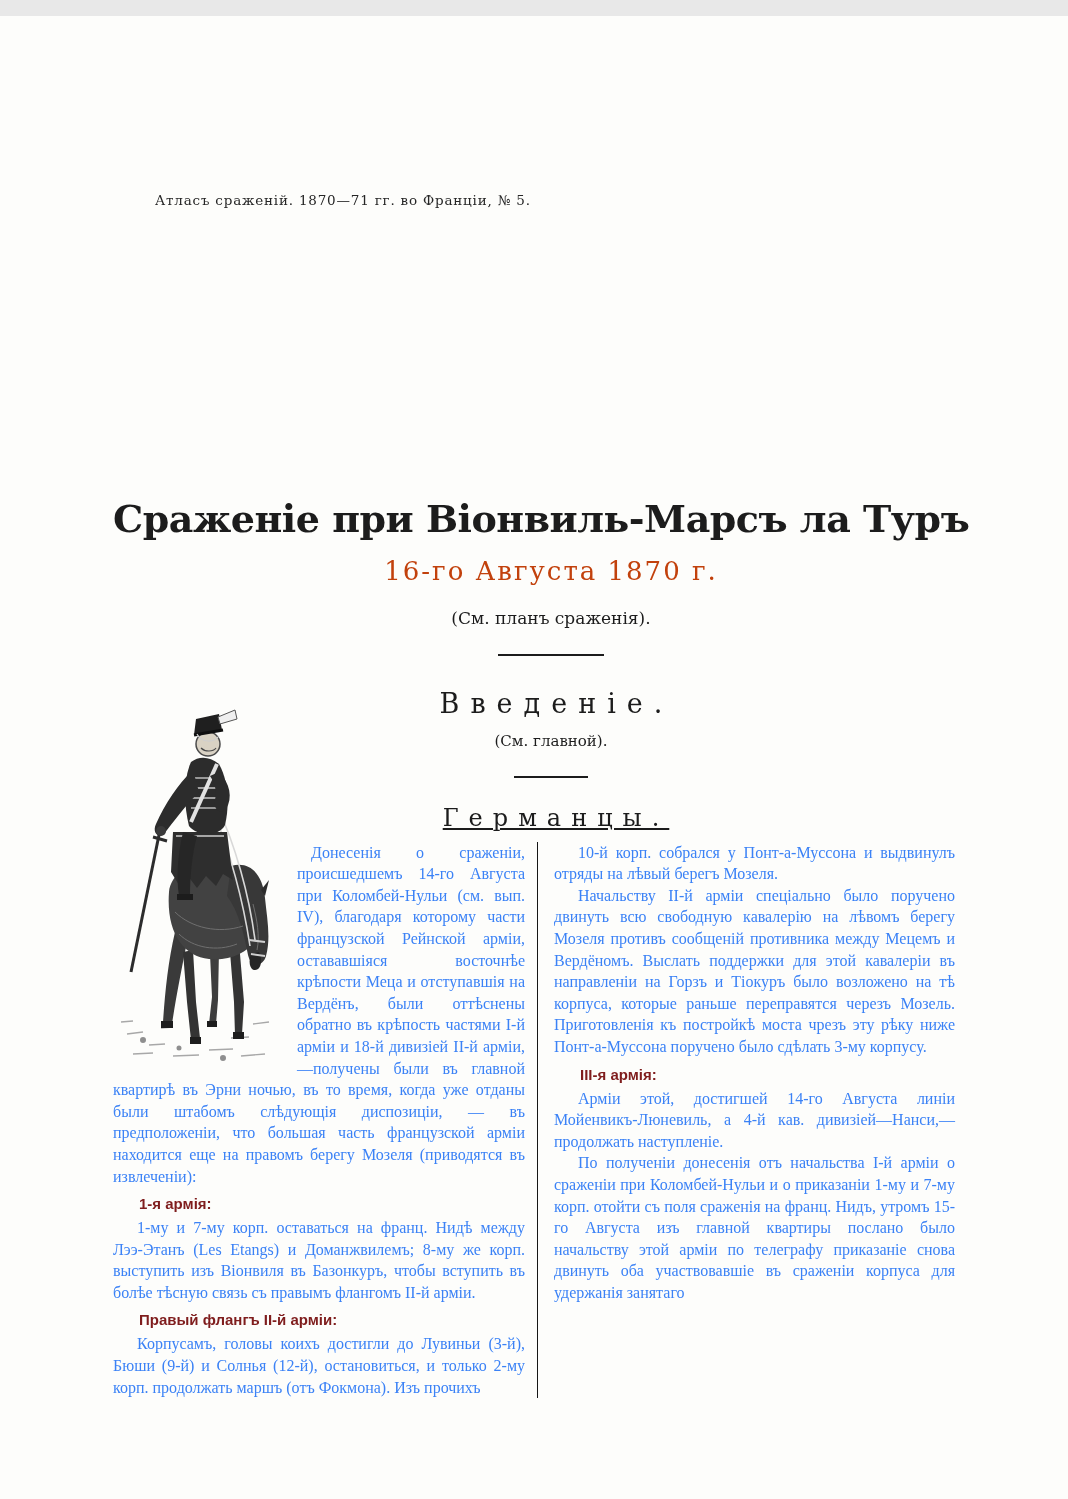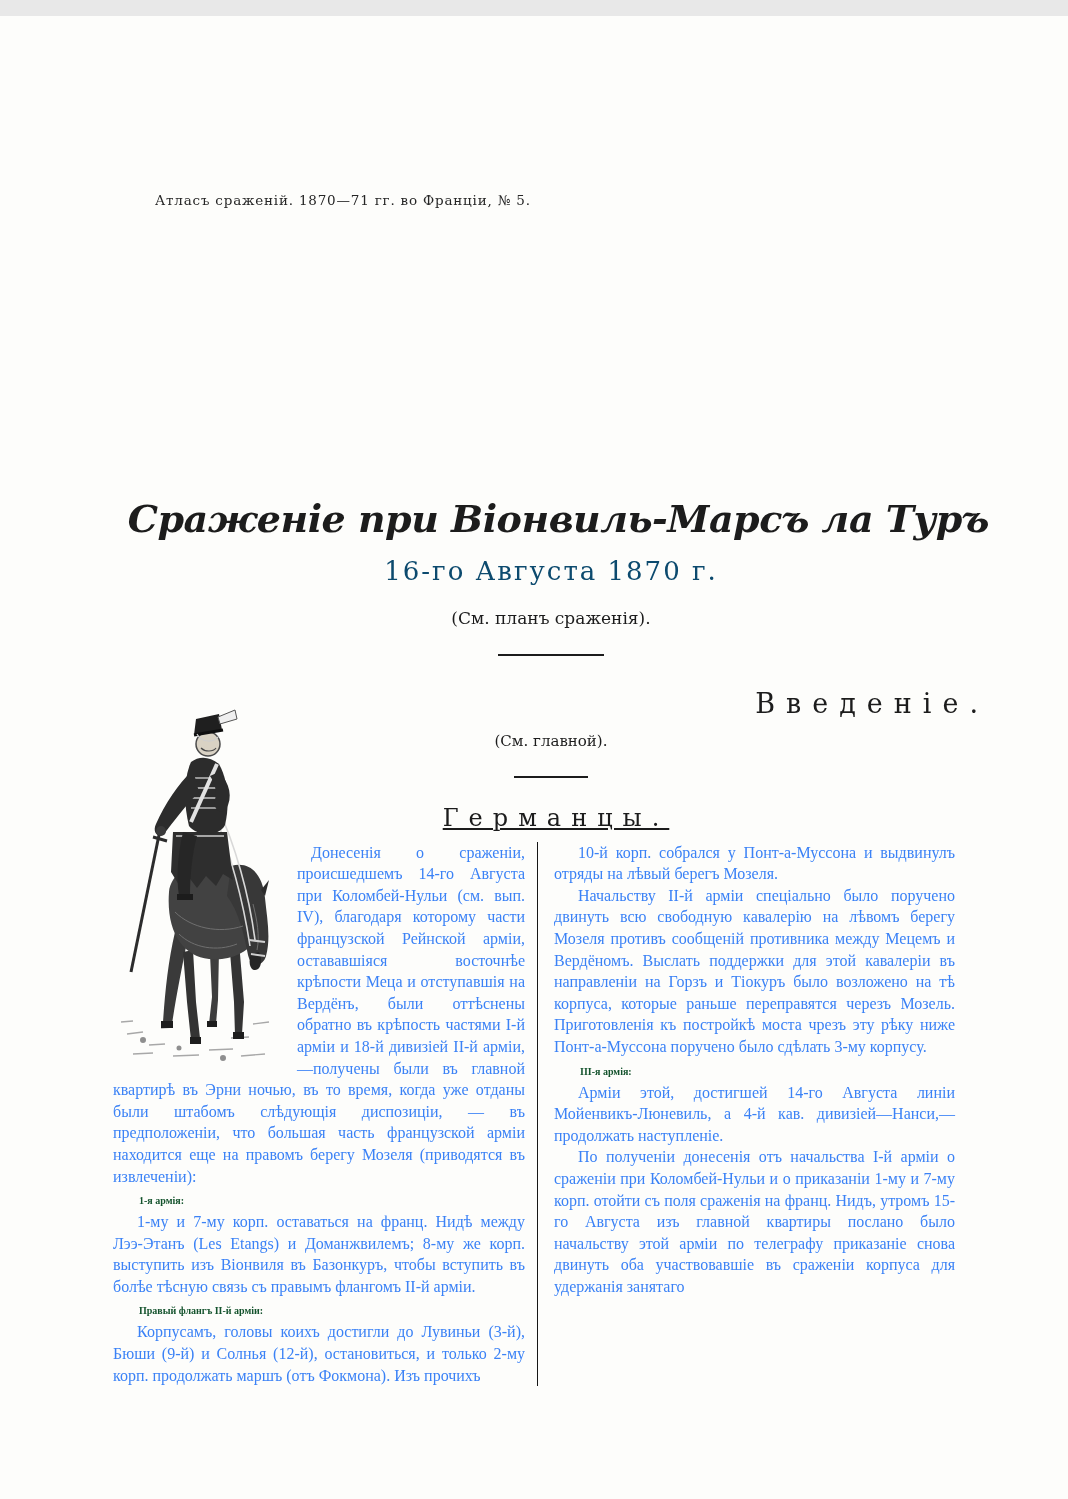--- a/index.html
+++ b/index.html
@@ -15,45 +15,44 @@
     overflow:hidden;
   }
   .header-note {
     font-size:13.5px;
     letter-spacing:0.8px;
     color:#262626;
     margin-left:42px;
   }
   .title {
     margin:288px 0 0 0;
-    text-align:right;
+    text-align:left;
     font-size:38px;
     font-weight:700;
     letter-spacing:-0.5px;
     line-height:1.2;
-    font-style:italic;
   }
   .subtitle {
     margin-top:14px;
     text-align:center;
     font-size:26px;
     letter-spacing:2px;
-    color:#0c4a6e;
+    color:#c2410c;
   }
   .note { margin-top:22px; text-align:center; font-size:17px; }
   .note-small { margin-top:13px; text-align:center; font-size:15px; }
   .divider {
     width:106px; height:2px;
     background:#1c1c1c;
     margin:26px auto 0 auto;
   }
   .divider.short { width:74px; }
   .section-heading {
     margin:32px 0 0 0;
-    text-align:right;
+    text-align:center;
     font-size:27px;
     font-weight:400;
     letter-spacing:11px;
     text-indent:11px;
   }
   .sub-heading {
     margin:26px 0 0 0;
     text-align:center;
     font-size:24px;
     font-weight:400;
@@ -75,24 +74,24 @@
     line-height:21.6px;
     text-align:justify;
     color:#3b82f6;
     font-family:Liberation Serif, serif;
   }
   .col p.indent { text-indent:24px; }
   .col p.small-indent { text-indent:14px; }
   .army-heading {
     margin:8px 0 5px 0;
     padding-left:26px;
-    font-family:Liberation Serif, serif;
-    font-size:10px;
+    font-family:Liberation Sans, sans-serif;
+    font-size:15px;
     font-weight:700;
-    color:#14532d;
+    color:#7f1d1d;
   }
   .illustration {
     float:left;
     width:172px; height:360px;
     margin:-138px 12px 4px 0;
   }
   .illustration svg { width:100%; height:100%; display:block; }
 </style>
 </head>
 <body>

